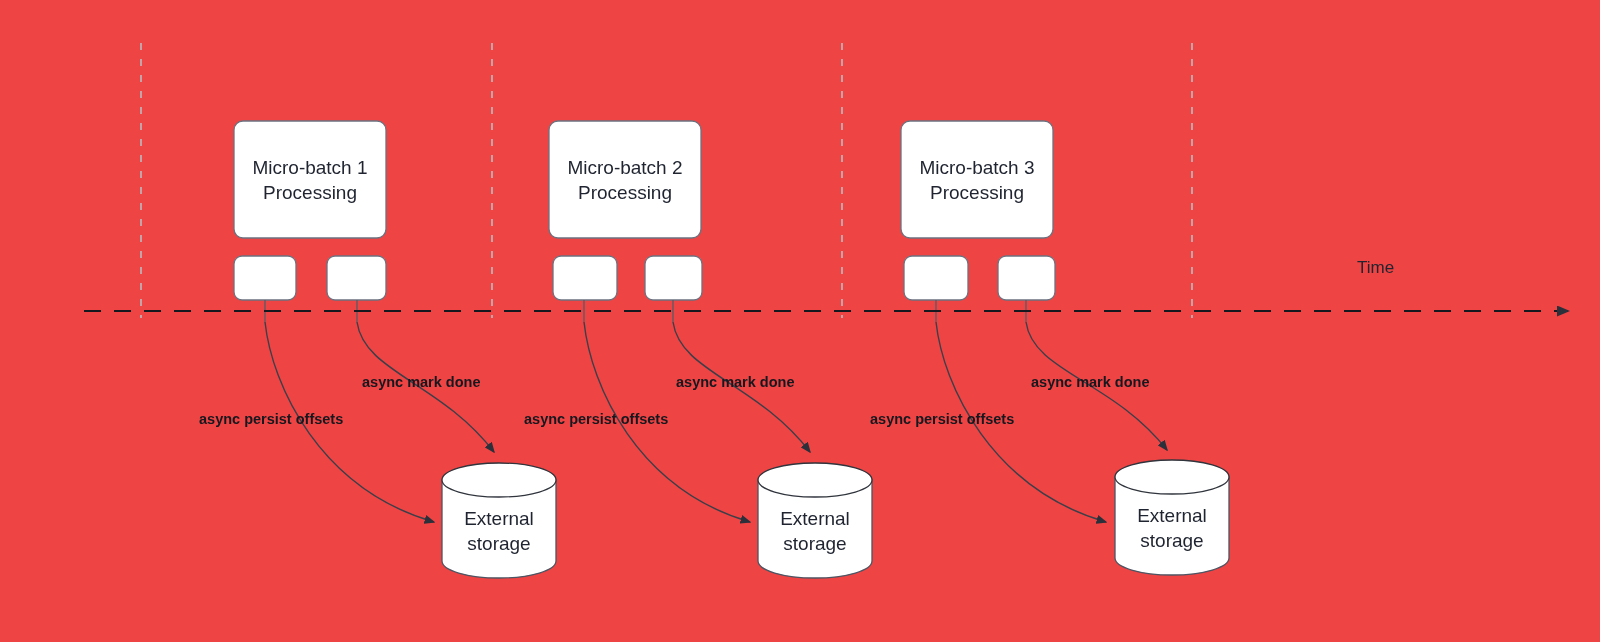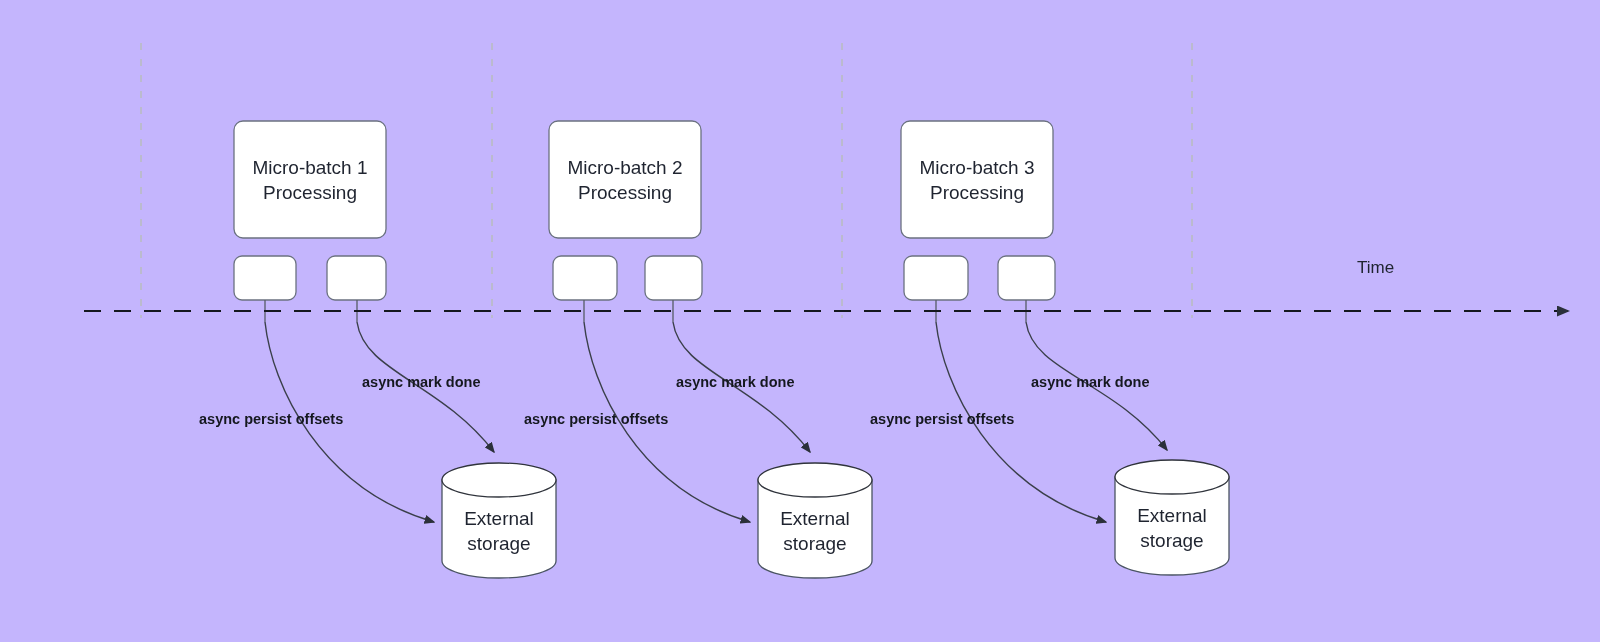--- a/index.html
+++ b/index.html
@@ -4,21 +4,21 @@
 <style>
   html, body {
     margin: 0;
     padding: 0;
     background: #ffffff;
   }
   #canvas {
     position: relative;
     width: 1600px;
     height: 642px;
-    background: #c4b5fd;
+    background: #ef4444;
     font-family: "Liberation Sans", sans-serif;
     overflow: hidden;
   }
   svg#diagram {
     position: absolute;
     left: 0;
     top: 0;
     width: 1600px;
     height: 642px;
   }

